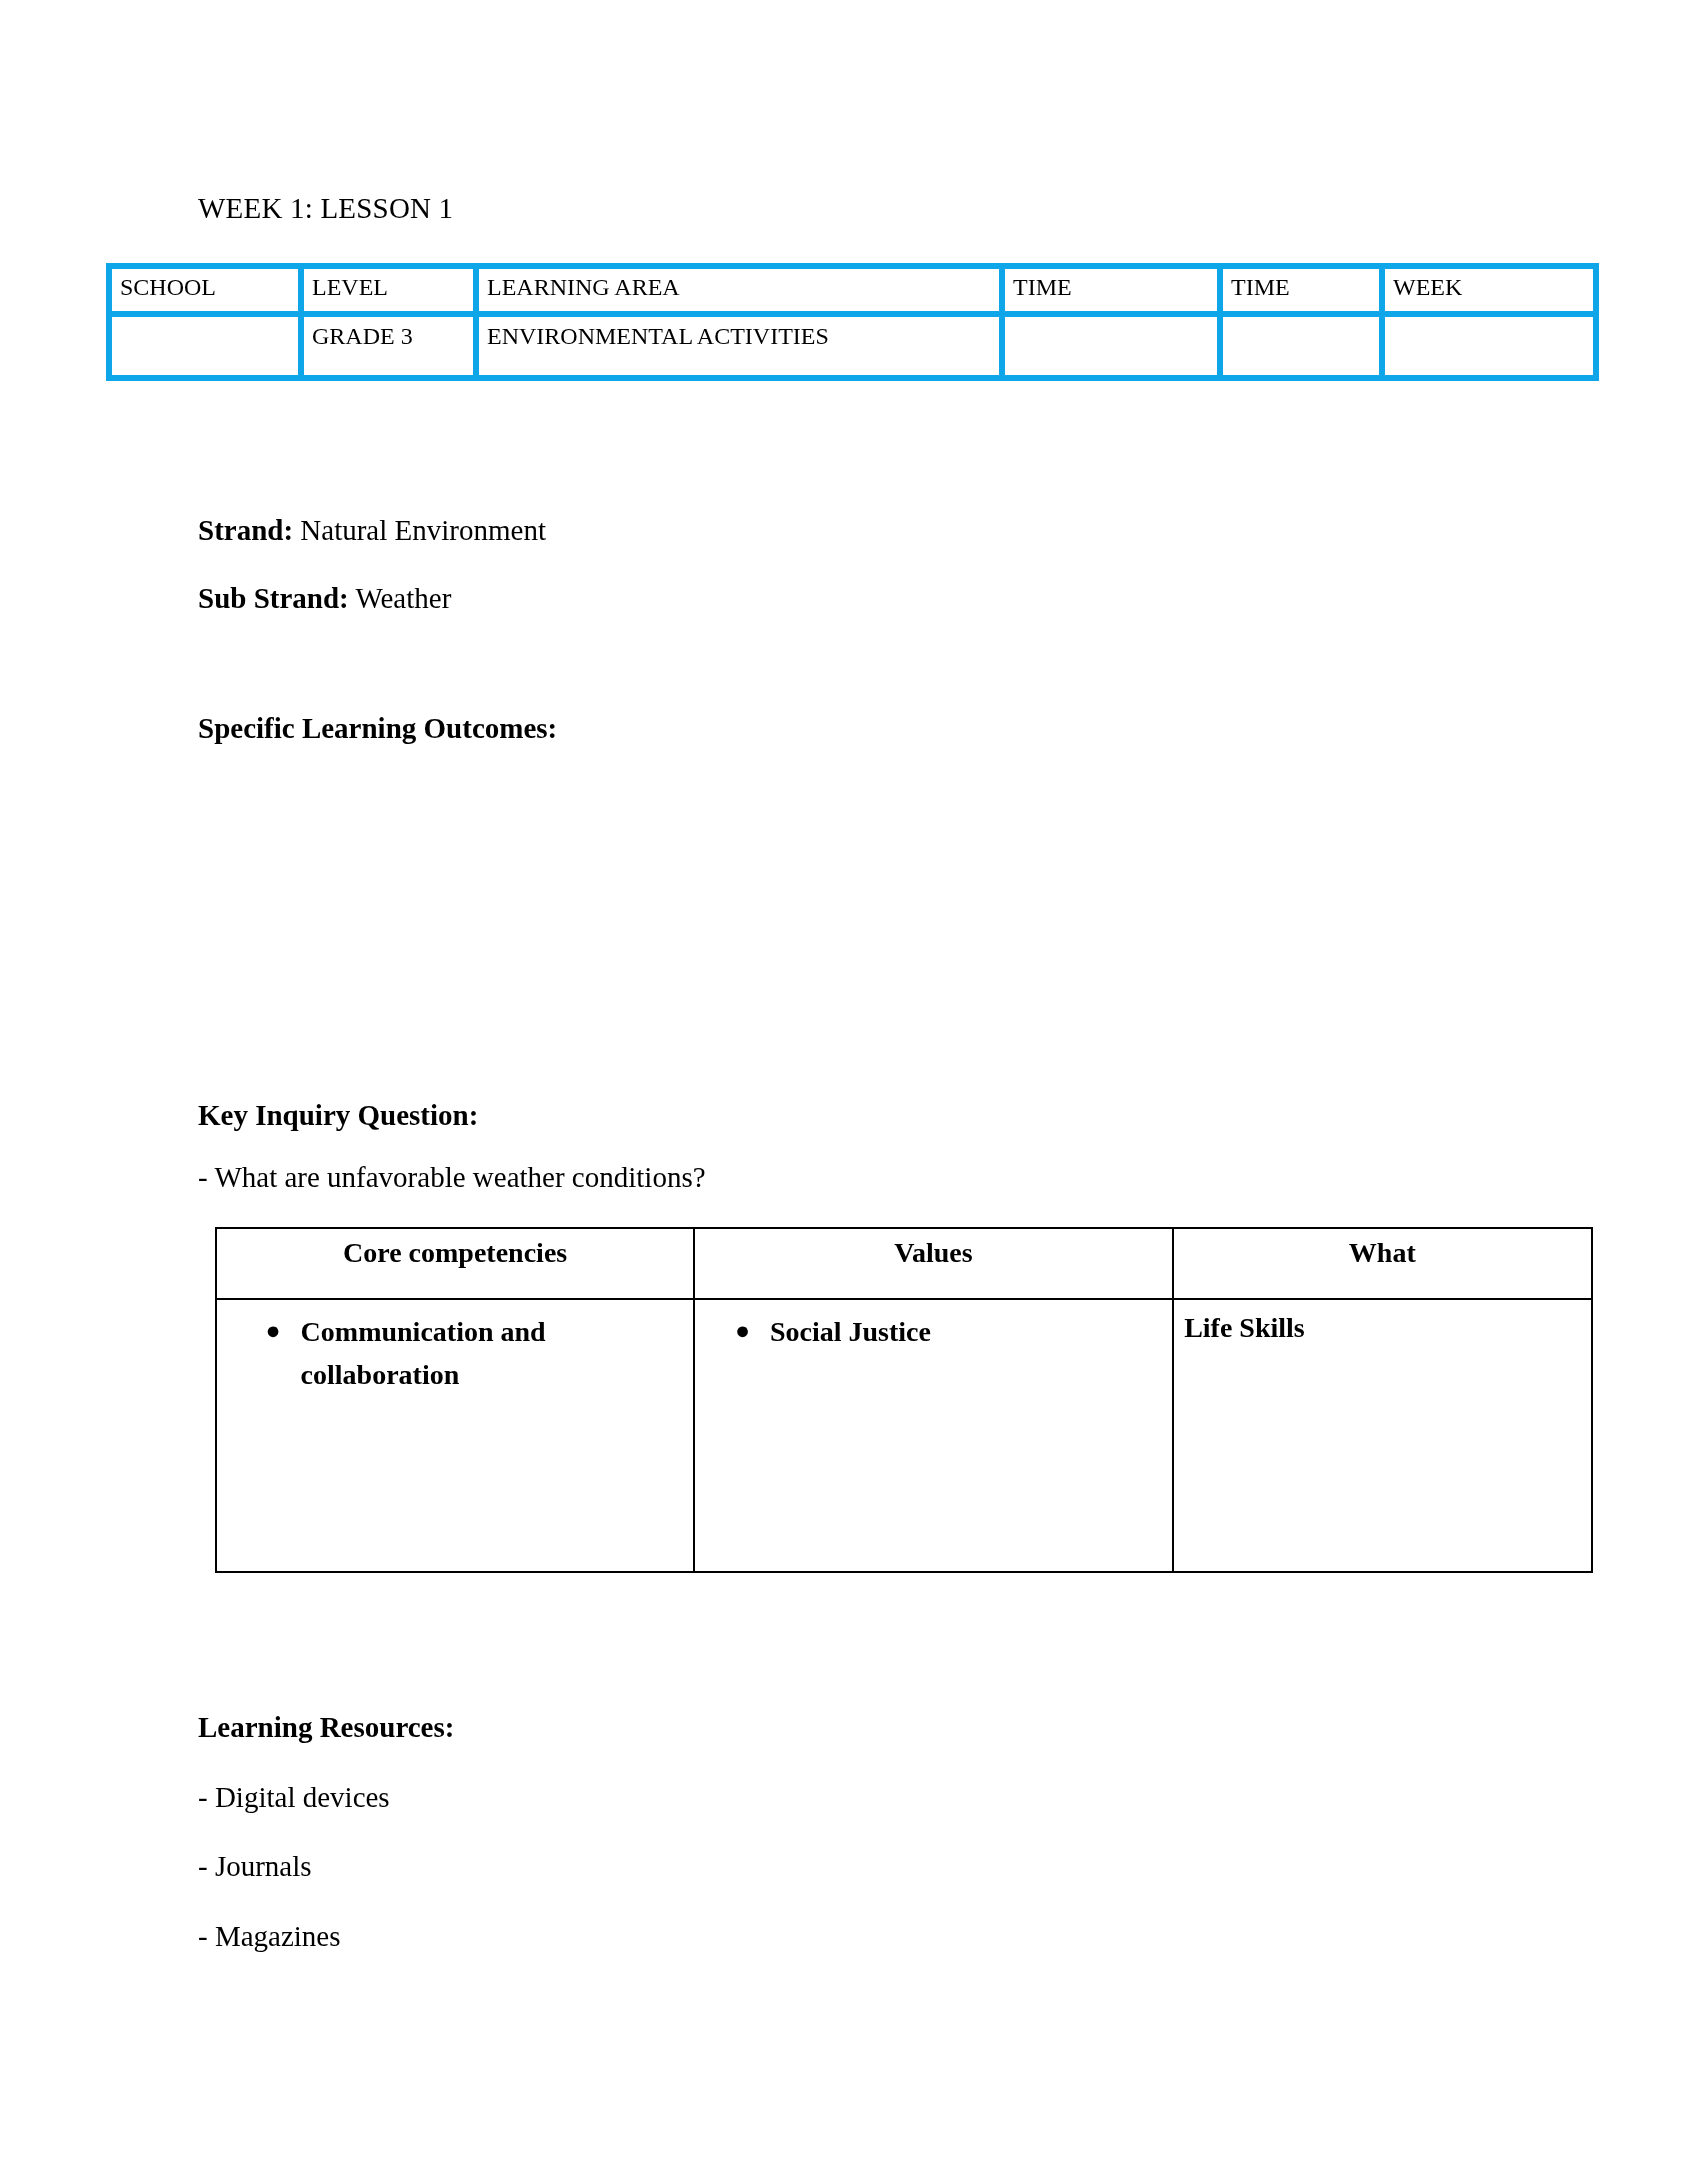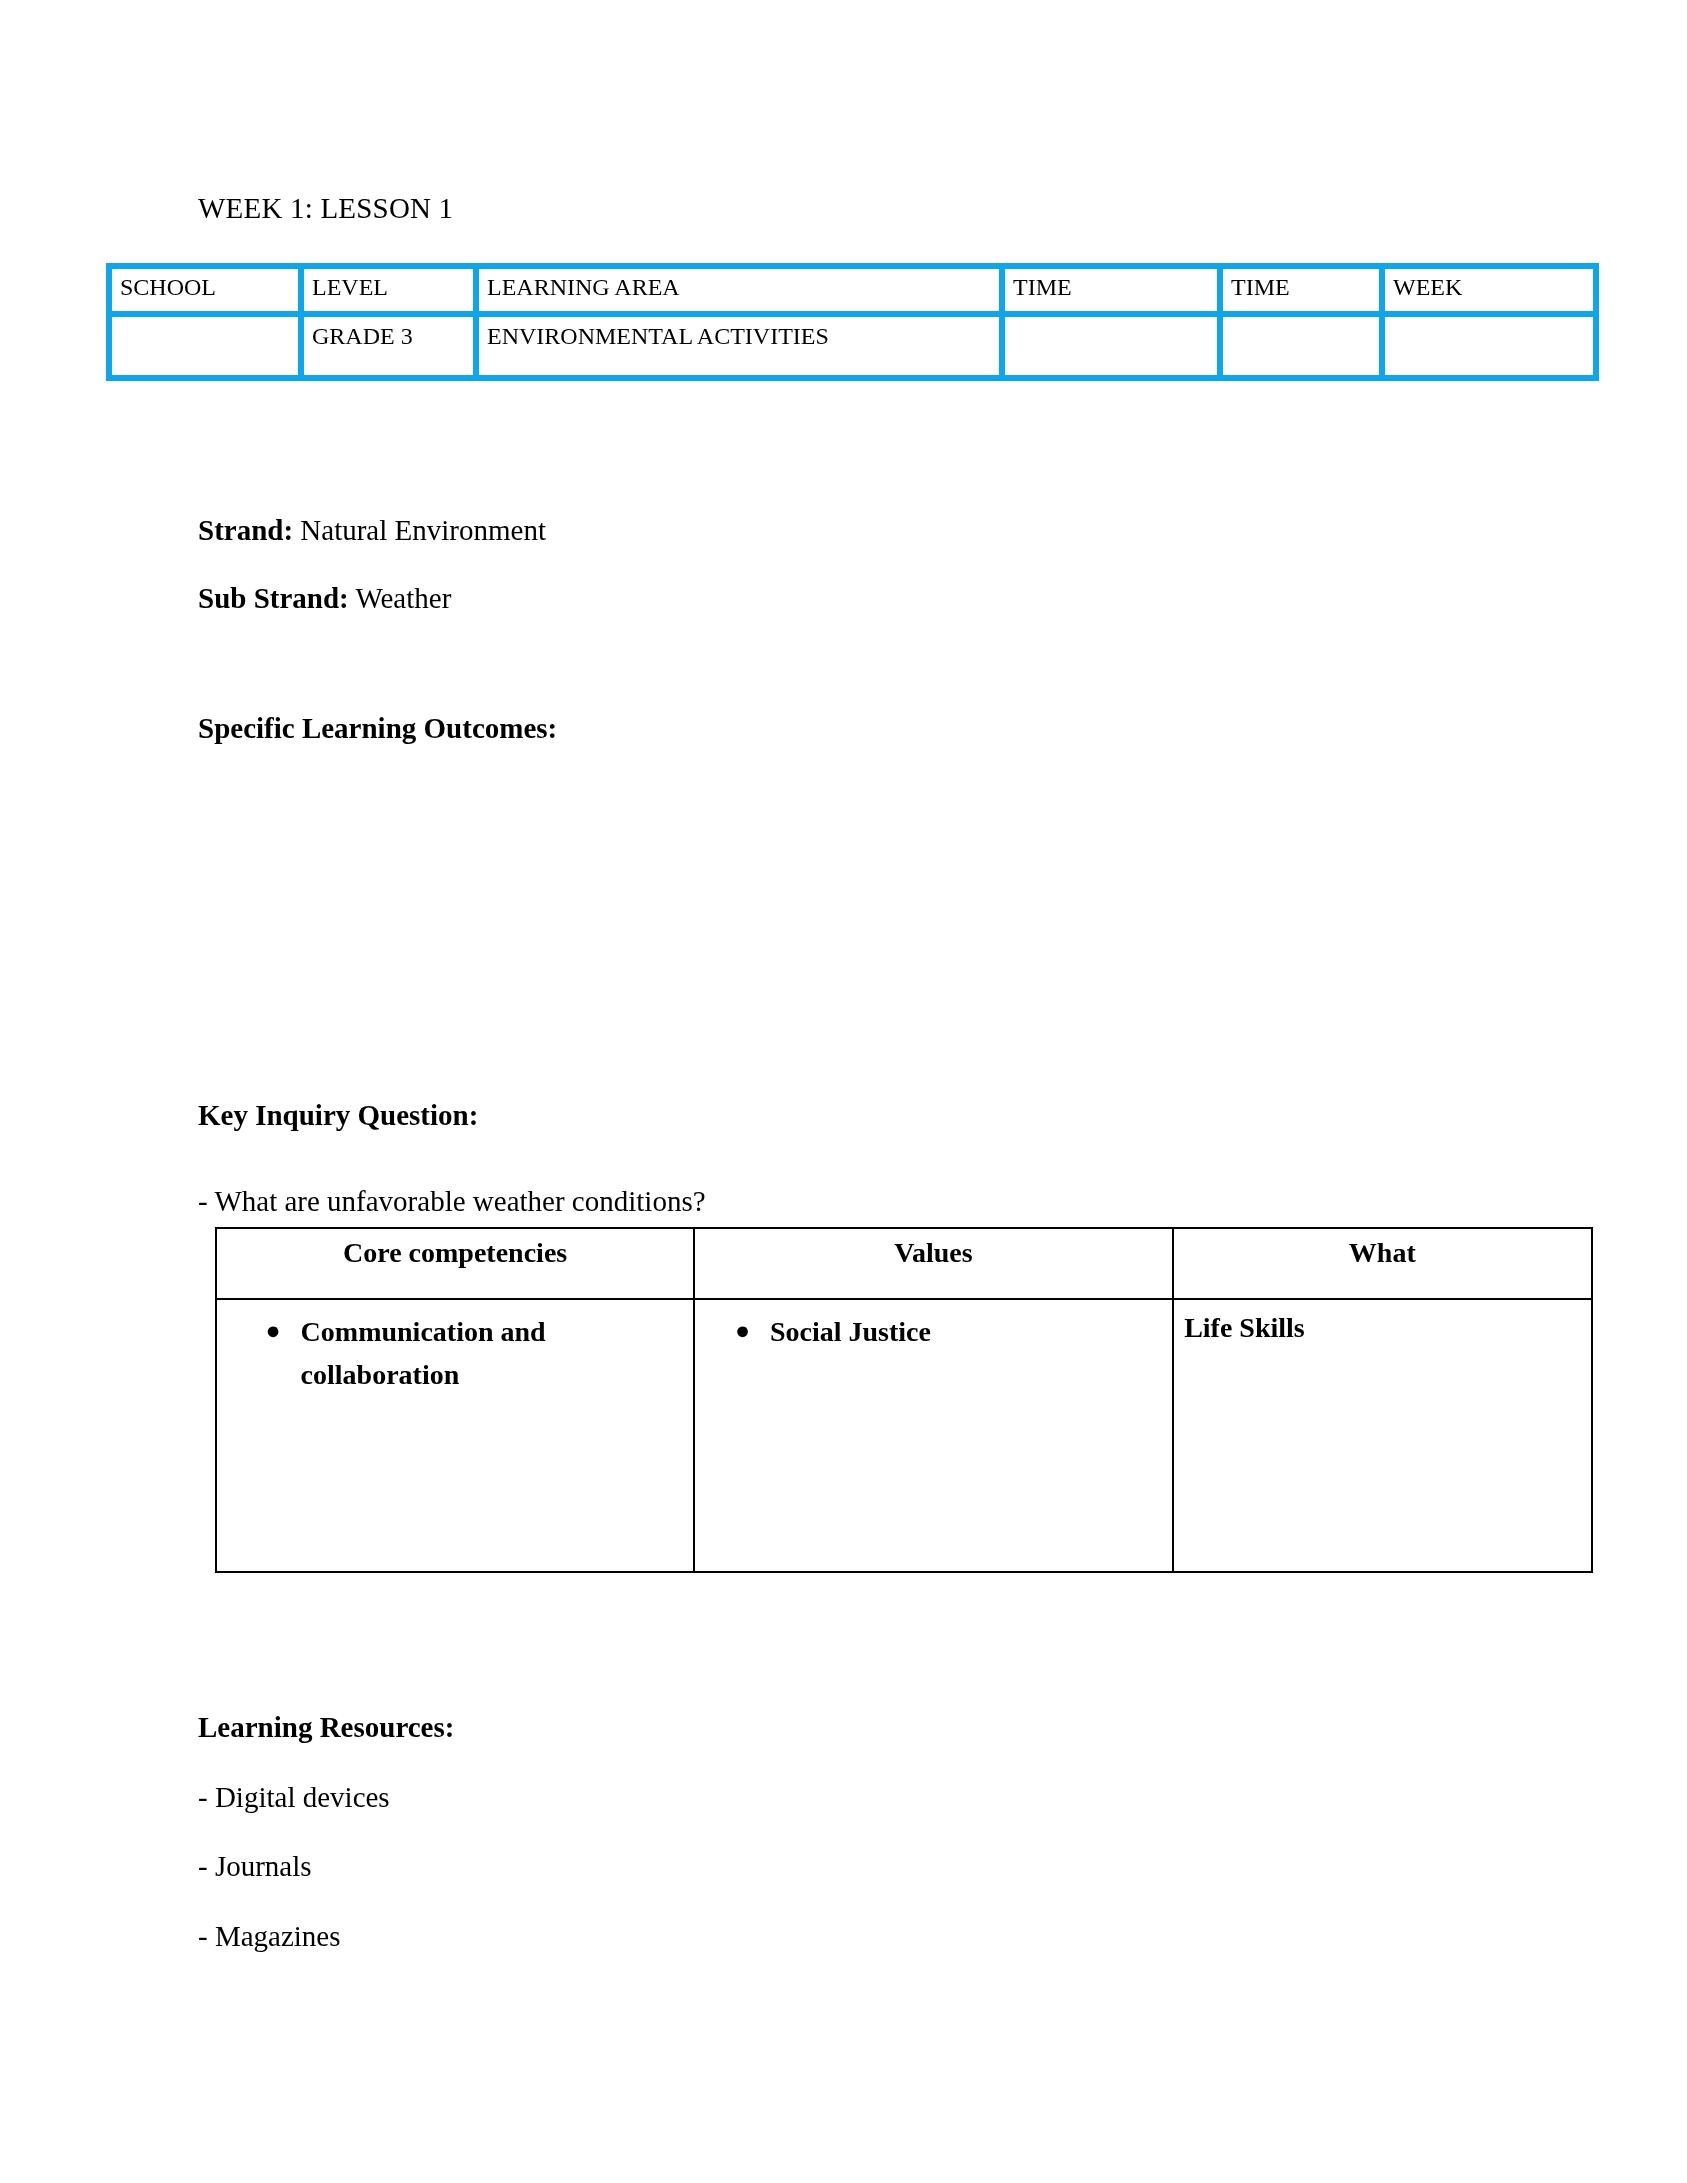--- a/index.html
+++ b/index.html
@@ -84,21 +84,21 @@
   }
   .outcomes-block li {
     font-size: 29px;
     line-height: 1.18;
     white-space: nowrap;
     margin-bottom: 35px;
   }
   .outcomes-block li:last-child { margin-bottom: 0; }
 
   .inquiry-block { position: absolute; left: 198px; top: 1098px; }
-  .inquiry-block .heading { margin-bottom: 52px; }
+  .inquiry-block .heading { margin-bottom: 28px; }
   .inquiry-block .q { font-size: 29px; line-height: 1.18; white-space: nowrap; }
 
   
   .comp-table {
     position: absolute;
     left: 215px;
     top: 1227px;
     width: 1378px;
     border-collapse: collapse;
     table-layout: fixed;

